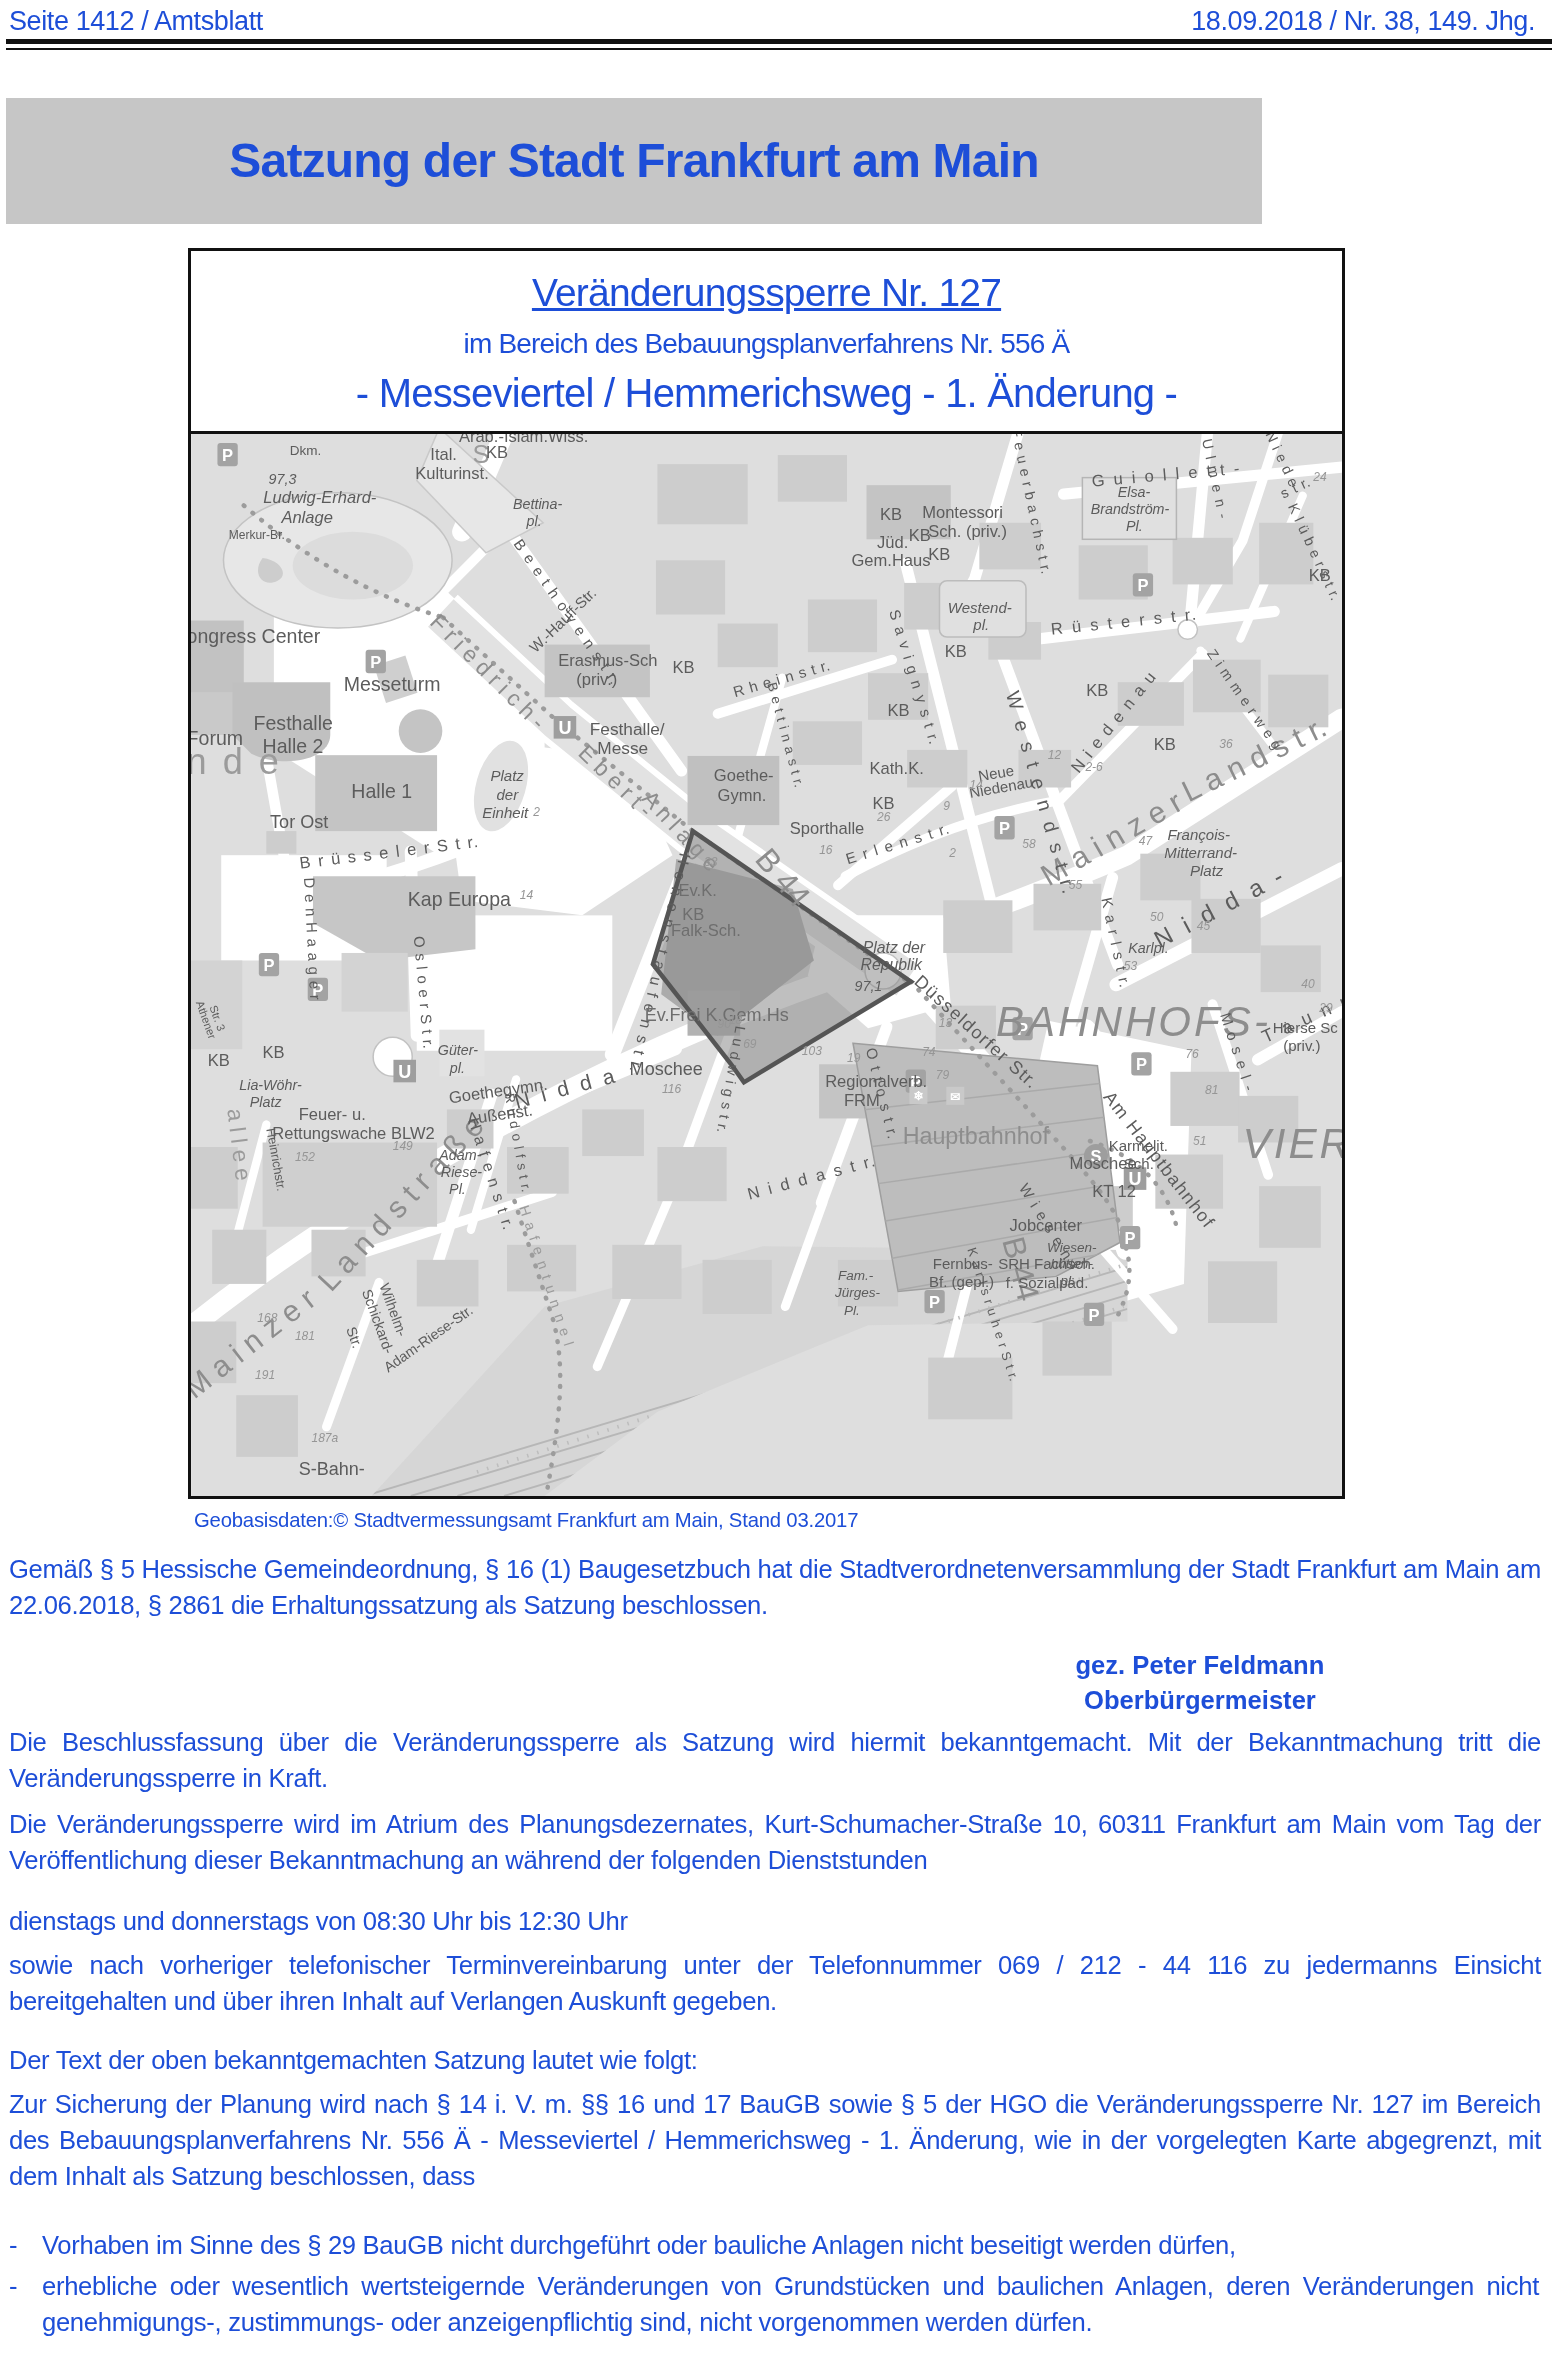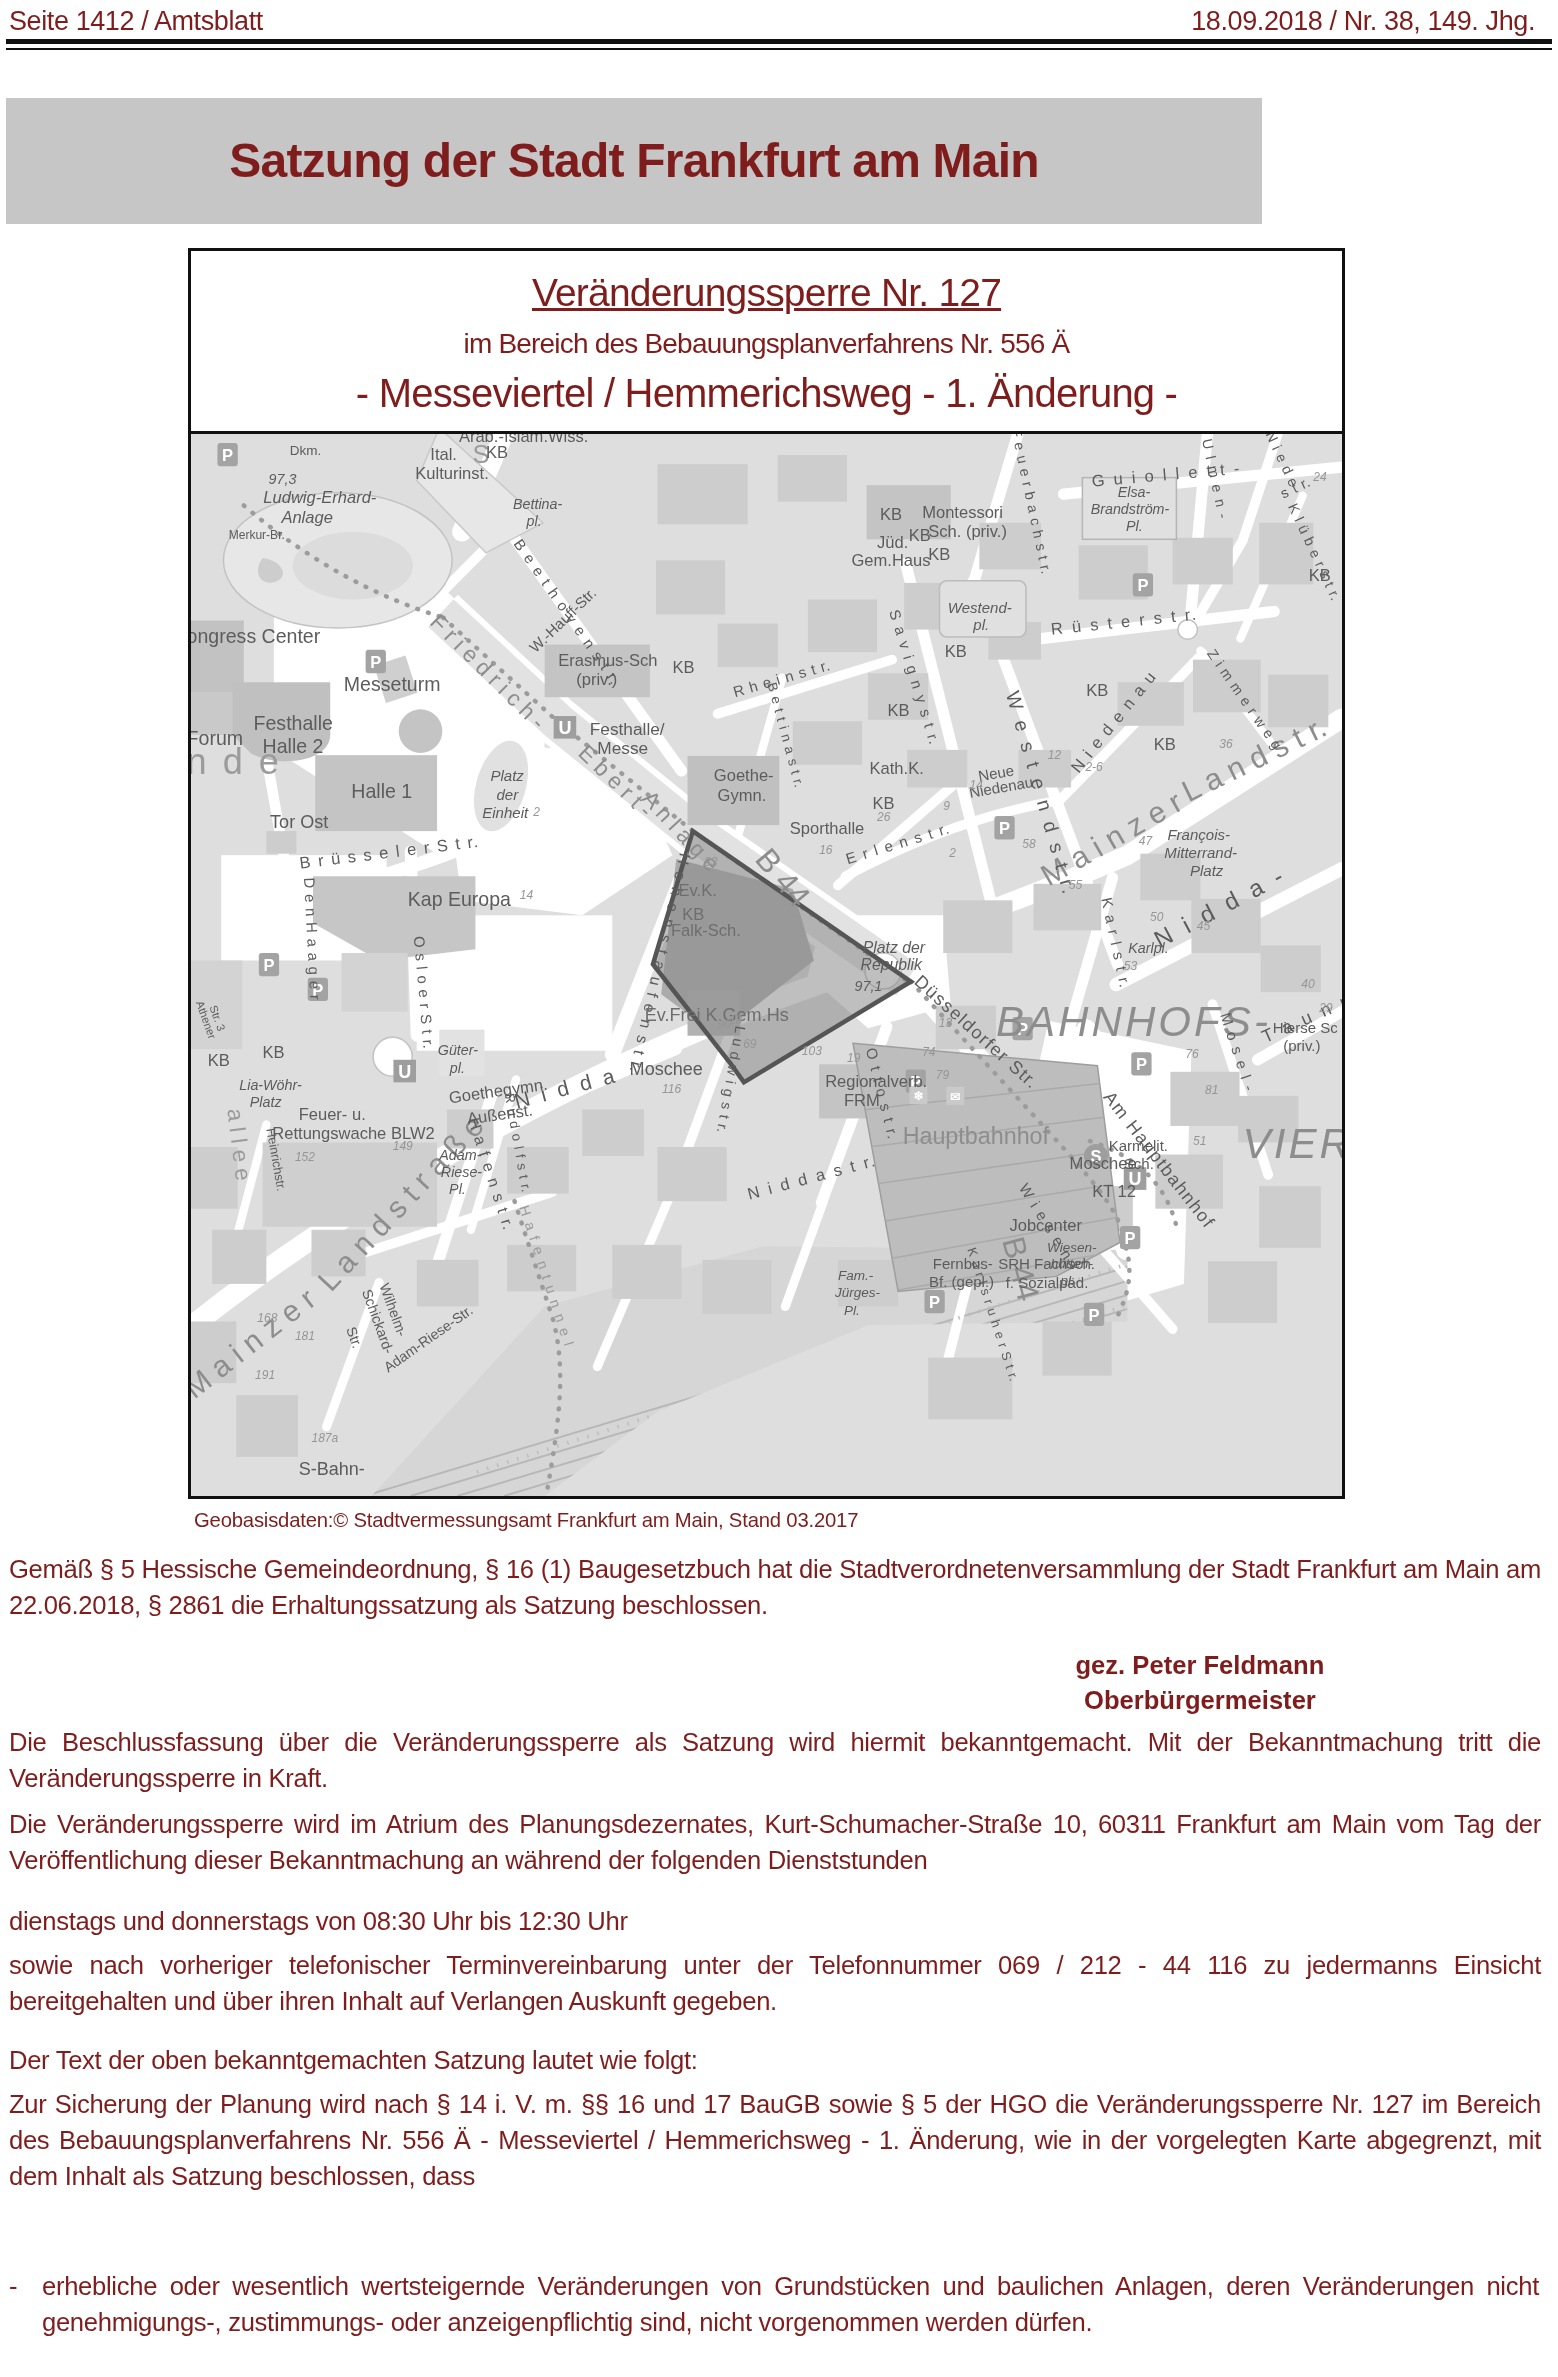--- a/index.html
+++ b/index.html
@@ -1,17 +1,17 @@
 <!DOCTYPE html>
 <html style="font-size:12px"><head>
 <meta charset="utf-8">
 <style>
   html,body{margin:0;padding:0;background:#fff;}
   .page{position:relative;width:1558px;height:2377px;background:#fff;overflow:hidden;
-        font-family:"Liberation Sans",sans-serif;color:#7f1d1d;}
+        font-family:"Liberation Sans",sans-serif;color:#1d4ed8;}
   .hdr{position:absolute;top:6px;font-size:27px;letter-spacing:-0.4px;}
   .hdr-l{left:9px;} .hdr-r{right:23px;}
   .rule1{position:absolute;left:6px;right:6px;top:39px;height:5.3px;background:#111;}
   .rule2{position:absolute;left:6px;right:6px;top:48px;height:2.3px;background:#111;}
   .banner{position:absolute;left:6px;top:98px;width:1256px;height:126px;background:#c6c6c6;}
   .banner h1{margin:0;font-size:48px;font-weight:bold;text-align:center;line-height:126px;letter-spacing:-0.8px;}
   .mapframe{position:absolute;left:188px;top:248px;width:1151px;border:3.8px solid #111;background:#fff;}
   .maptitle{padding:19.6px 7.5px 15px 7.5px;text-align:center;border-bottom:3px solid #111;}
   .mt1{font-size:39px;letter-spacing:-0.8px;margin:0 0 13.5px 0;text-decoration:underline;}
   .mt2{font-size:28px;letter-spacing:-0.8px;margin:0 0 10.5px 0;}
@@ -528,18 +528,21 @@
     <div>Oberbürgermeister</div>
   </div>
 
   <div class="para" style="top:1724px">Die Beschlussfassung über die Veränderungssperre als Satzung wird hiermit bekanntgemacht. Mit der Bekanntmachung tritt die Veränderungssperre in Kraft.</div>
   <div class="para" style="top:1806px">Die Veränderungssperre wird im Atrium des Planungsdezernates, Kurt-Schumacher-Straße 10, 60311 Frankfurt am Main vom Tag der Veröffentlichung dieser Bekanntmachung an während der folgenden Dienststunden</div>
   <div class="para plain" style="top:1903px">dienstags und donnerstags von 08:30 Uhr bis 12:30 Uhr</div>
   <div class="para" style="top:1947px">sowie nach vorheriger telefonischer Terminvereinbarung unter der Telefonnummer 069 / 212 - 44 116 zu jedermanns Einsicht bereitgehalten und über ihren Inhalt auf Verlangen Auskunft gegeben.</div>
   <div class="para plain" style="top:2042px">Der Text der oben bekanntgemachten Satzung lautet wie folgt:</div>
   <div class="para" style="top:2086px">Zur Sicherung der Planung wird nach § 14 i. V. m. §§ 16 und 17 BauGB sowie § 5 der HGO die Veränderungssperre Nr. 127 im Bereich des Bebauungsplanverfahrens Nr. 556 Ä - Messeviertel / Hemmerichsweg - 1. Änderung, wie in der vorgelegten Karte abgegrenzt, mit dem Inhalt als Satzung beschlossen, dass</div>
 
+  <div class="bullet" style="top:2227px">
+    <span class="bx">-</span><span class="bt">Vorhaben im Sinne des § 29 BauGB nicht durchgeführt oder bauliche Anlagen nicht beseitigt werden dürfen,</span>
+  </div>
   <div class="bullet" style="top:2268px">
     <span class="bx">-</span><span class="bt">erhebliche oder wesentlich wertsteigernde Veränderungen von Grundstücken und baulichen Anlagen, deren Veränderungen nicht genehmigungs-, zustimmungs- oder anzeigenpflichtig sind, nicht vorgenommen werden dürfen.</span>
   </div>
 
 </div>
 
 
 </body></html>

